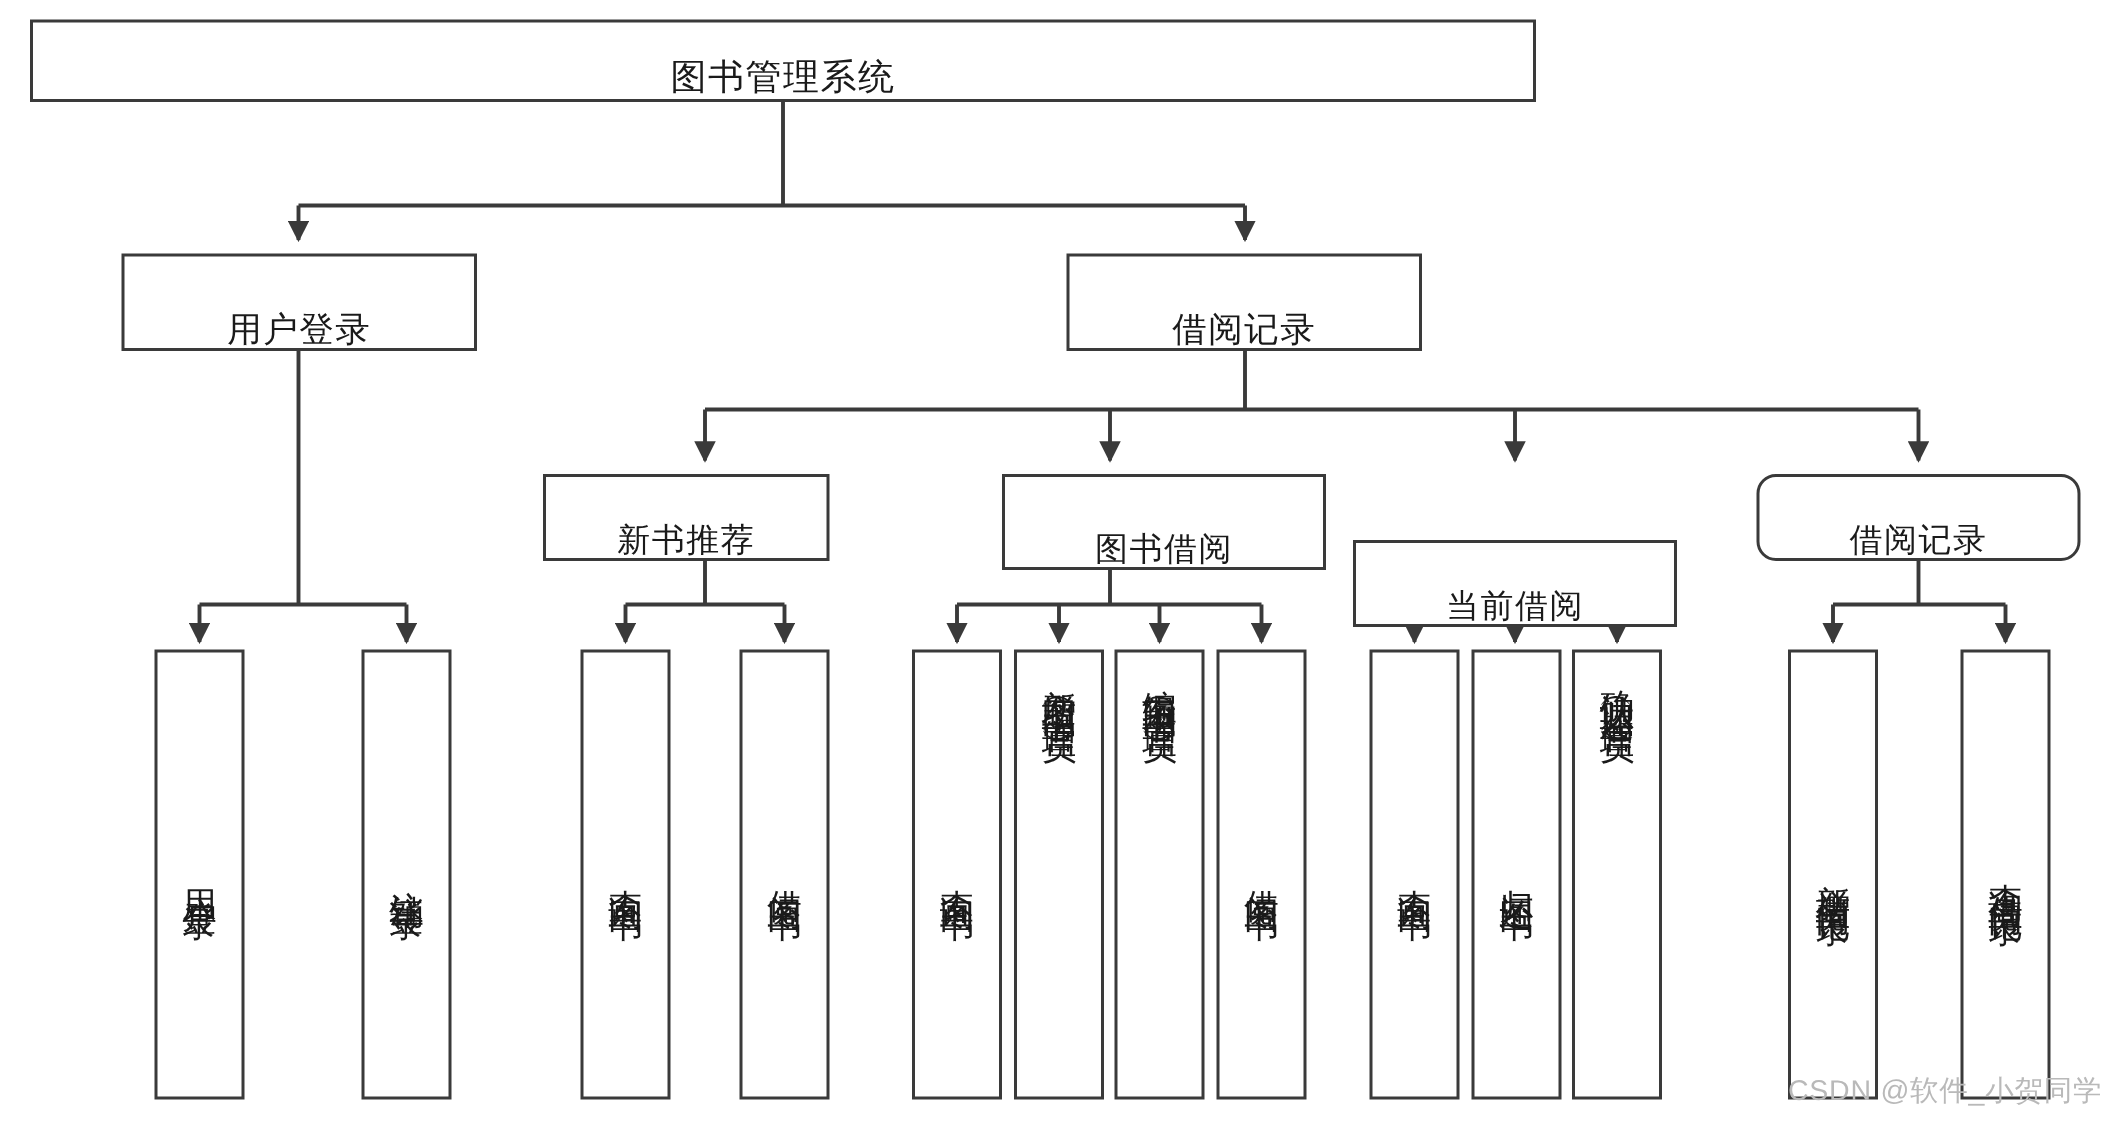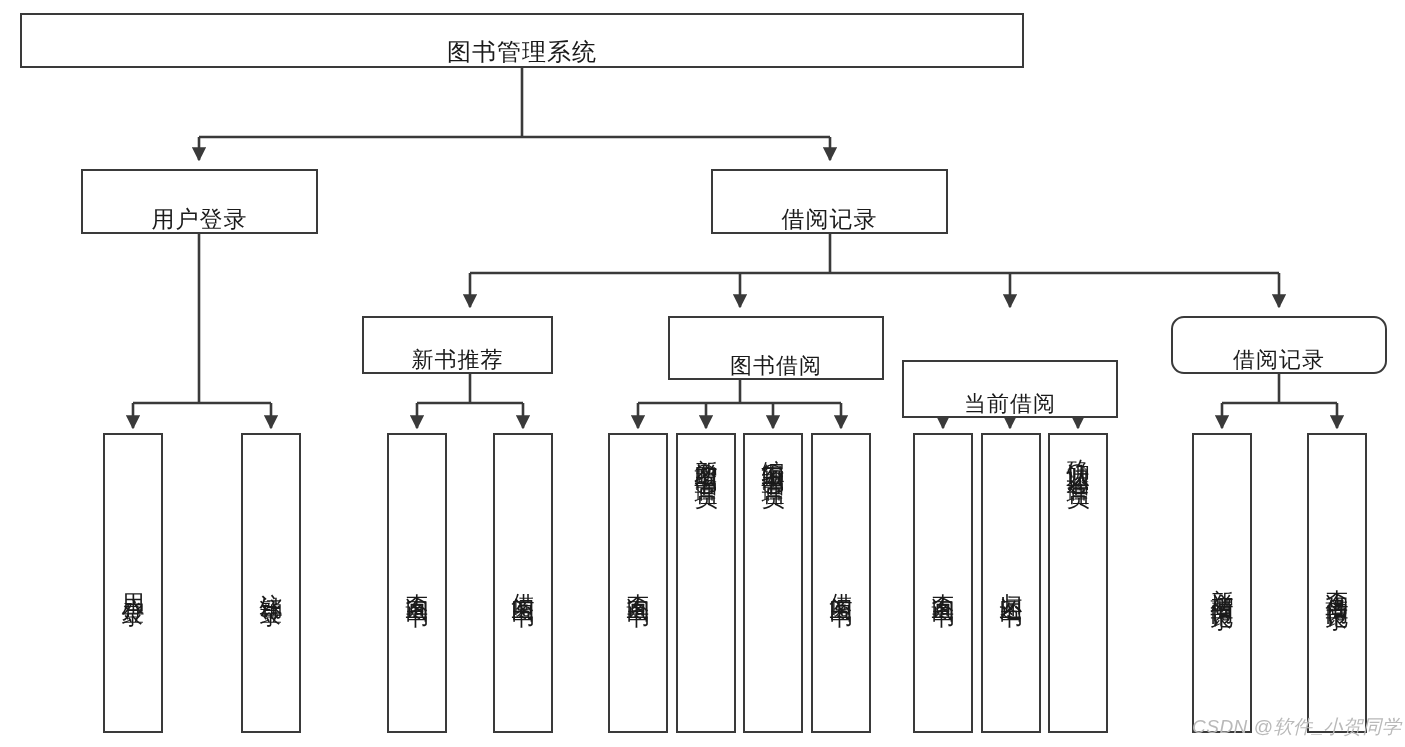--- a/index.html
+++ b/index.html
@@ -72,21 +72,20 @@
   }
   .watermark {
     position: absolute;
     left: 1192px;
     top: 714px;
     font-size: 19px;
     color: #b9b9b9;
     white-space: nowrap;
     z-index: 3;
     letter-spacing: 0.5px;
-    font-style: italic;
   }
 </style>
 </head>
 <body>
 
 <div id="canvas">
 
   <svg id="edges" viewBox="0 0 1405 747">
     <defs>
       <marker id="arrow" viewBox="0 0 10 10" refX="9" refY="5" markerWidth="5.5" markerHeight="5.5" orient="auto-start-reverse">

